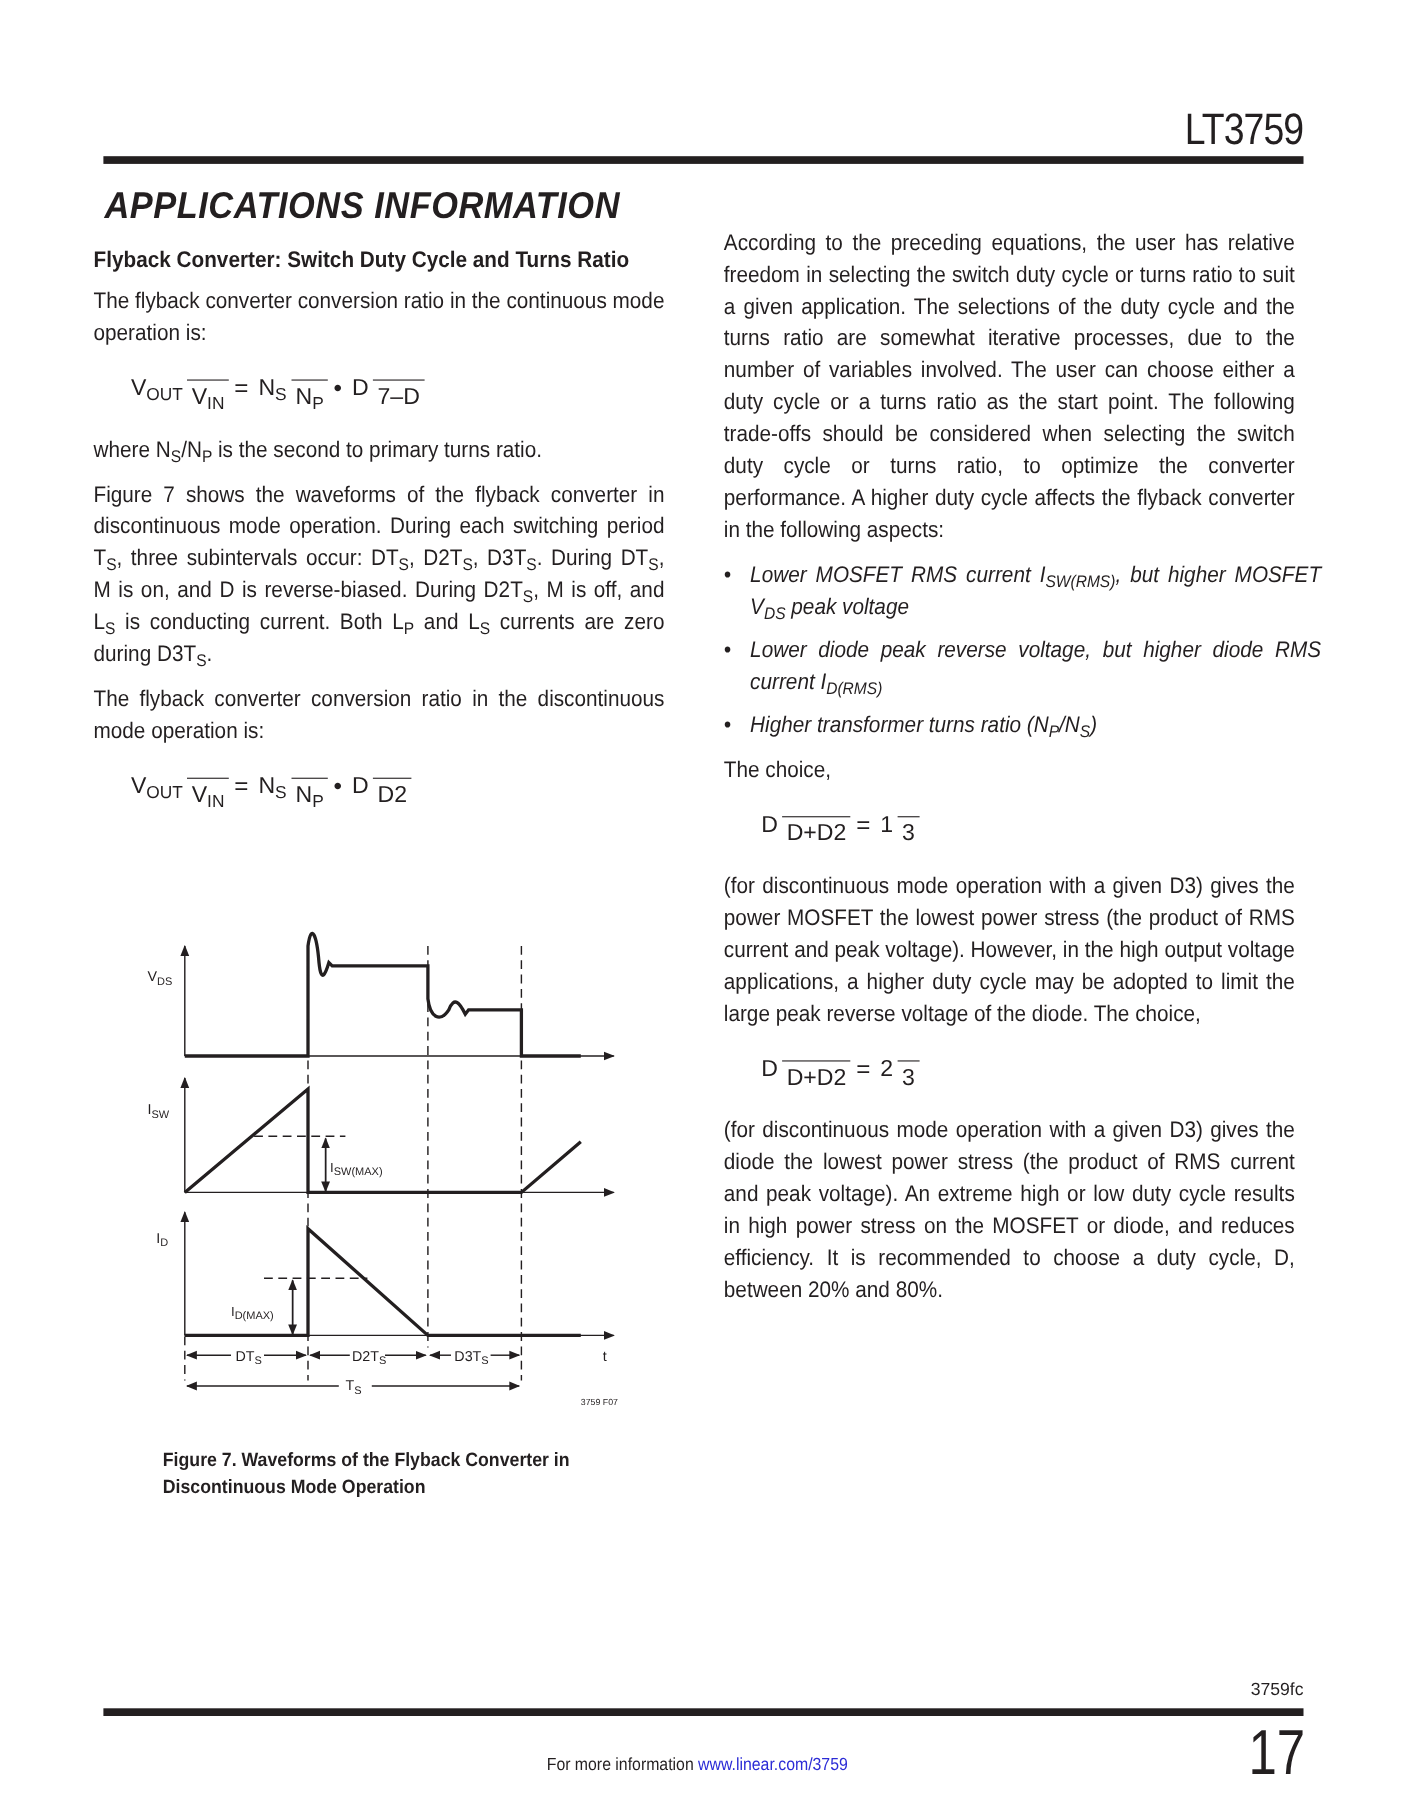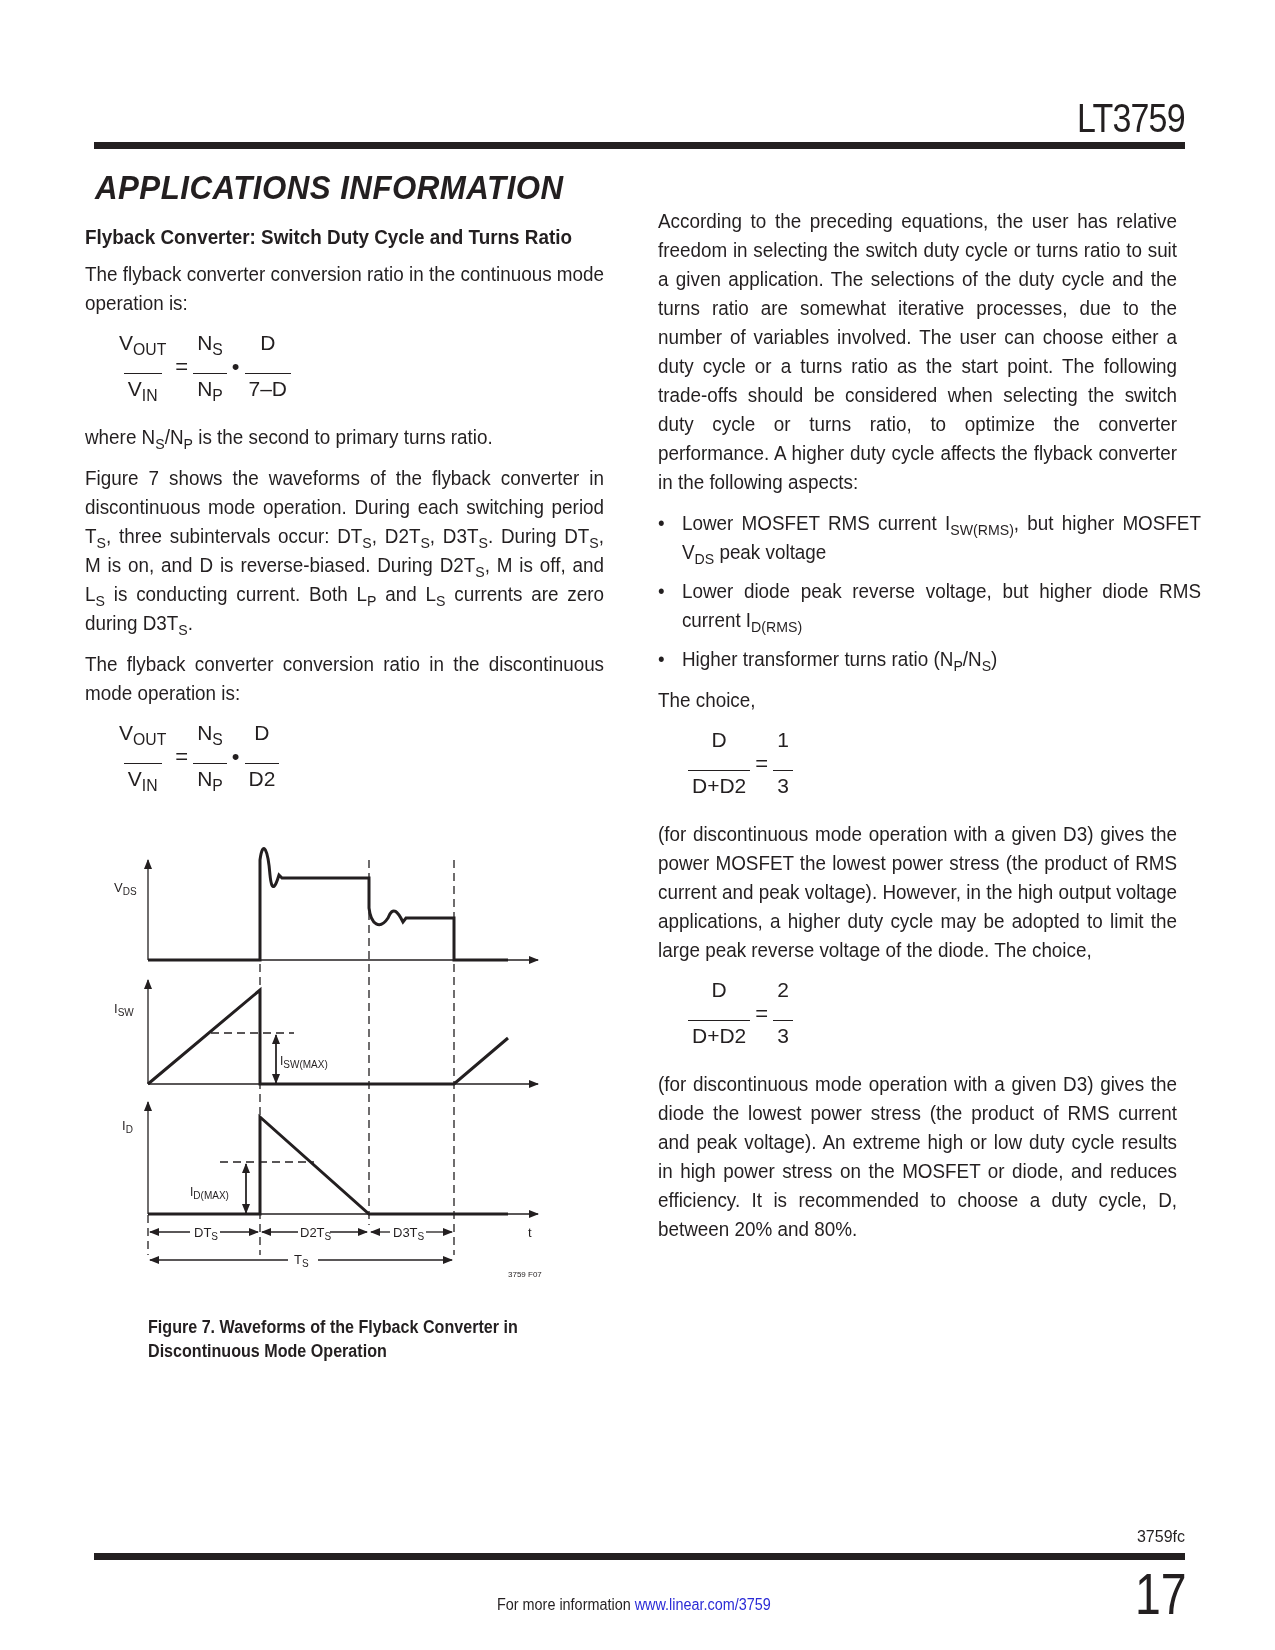--- a/index.html
+++ b/index.html
@@ -9,28 +9,28 @@
   .part-number { right: 90px; top: 96px; font-size: 40px; font-weight: 300; letter-spacing: -1px; color: #231f20; transform: scaleX(0.85); transform-origin: right; }
   .rule-top { left: 94px; width: 1091px; top: 142px; height: 7px; background: #231f20; }
   .section-title { left: 95px; top: 168px; font-size: 34px; font-weight: 900; font-style: italic; letter-spacing: 0.5px; text-transform: uppercase; color: #231f20; transform: scaleX(0.92); transform-origin: left; }
   .col { width: 520px; font-size: 20.5px; line-height: 29px; }
   .col-left { left: 85px; top: 222px; }
   .col-right { left: 658px; top: 206px; }
   .col p { margin: 0 0 12px 0; text-align: justify; transform: scaleX(0.92); transform-origin: left; width: 108.5%; }
   .subhead { font-weight: bold; margin: 0 0 8px 0; font-size: 20.5px; transform: scaleX(0.92); transform-origin: left; width: 108.5%; }
   sub { font-size: 0.75em; vertical-align: -0.3em; line-height: 0; }
   .eq { display: flex; align-items: center; margin: 6px 0 18px 28px; font-size: 21px; }
-  .frac { display: inline-flex; flex-direction: column; align-items: center; margin: 0 2px; }
+  .frac { display: inline-flex; align-items: center; margin: 0 2px; }
   .frac .num { padding: 0 4px; line-height: 28px; }
   .frac .den { border-top: 1.5px solid #231f20; padding: 0 4px; line-height: 30px; margin-top: 16px; }
   .op { margin: 0 3px; font-size: 22px; }
-  .bullets { list-style: none; margin: 0 0 12px 0; padding: 0; }
+  .bullets { list-style: none; margin: 0 0 12px 0; padding: 0; font-style: italic; }
   .bullets li { position: relative; padding-left: 26px; margin-bottom: 10px; text-align: justify; transform: scaleX(0.92); transform-origin: left; width: 108.5%; }
   .bullets li::before { content: "•"; position: absolute; left: 0; top: 0; }
-  .figure { left: 108px; top: 840px; width: 440px; height: 450px; }
+  .figure { left: 128px; top: 840px; width: 440px; height: 450px; }
   .fig-caption { left: 148px; top: 1315px; font-size: 17.5px; font-weight: bold; line-height: 24px; transform: scaleX(0.92); transform-origin: left; }
   .rule-bottom { left: 94px; width: 1091px; top: 1553px; height: 7px; background: #231f20; }
   .doc-rev { right: 90px; top: 1528px; font-size: 16px; }
   .page-num { right: 88px; top: 1560px; font-size: 58px; font-weight: 300; transform: scaleX(0.8); transform-origin: right; }
   .footer-info { left: 497px; top: 1596px; font-size: 16px; transform: scaleX(0.9); transform-origin: left; }
   .footer-link { color: #2b2bd6; text-decoration: none; }
   .logo { left: 92px; top: 1667px; width: 170px; height: 44px; }
   svg text { font-family: "Liberation Sans", sans-serif; }
 </style>
 </head>

